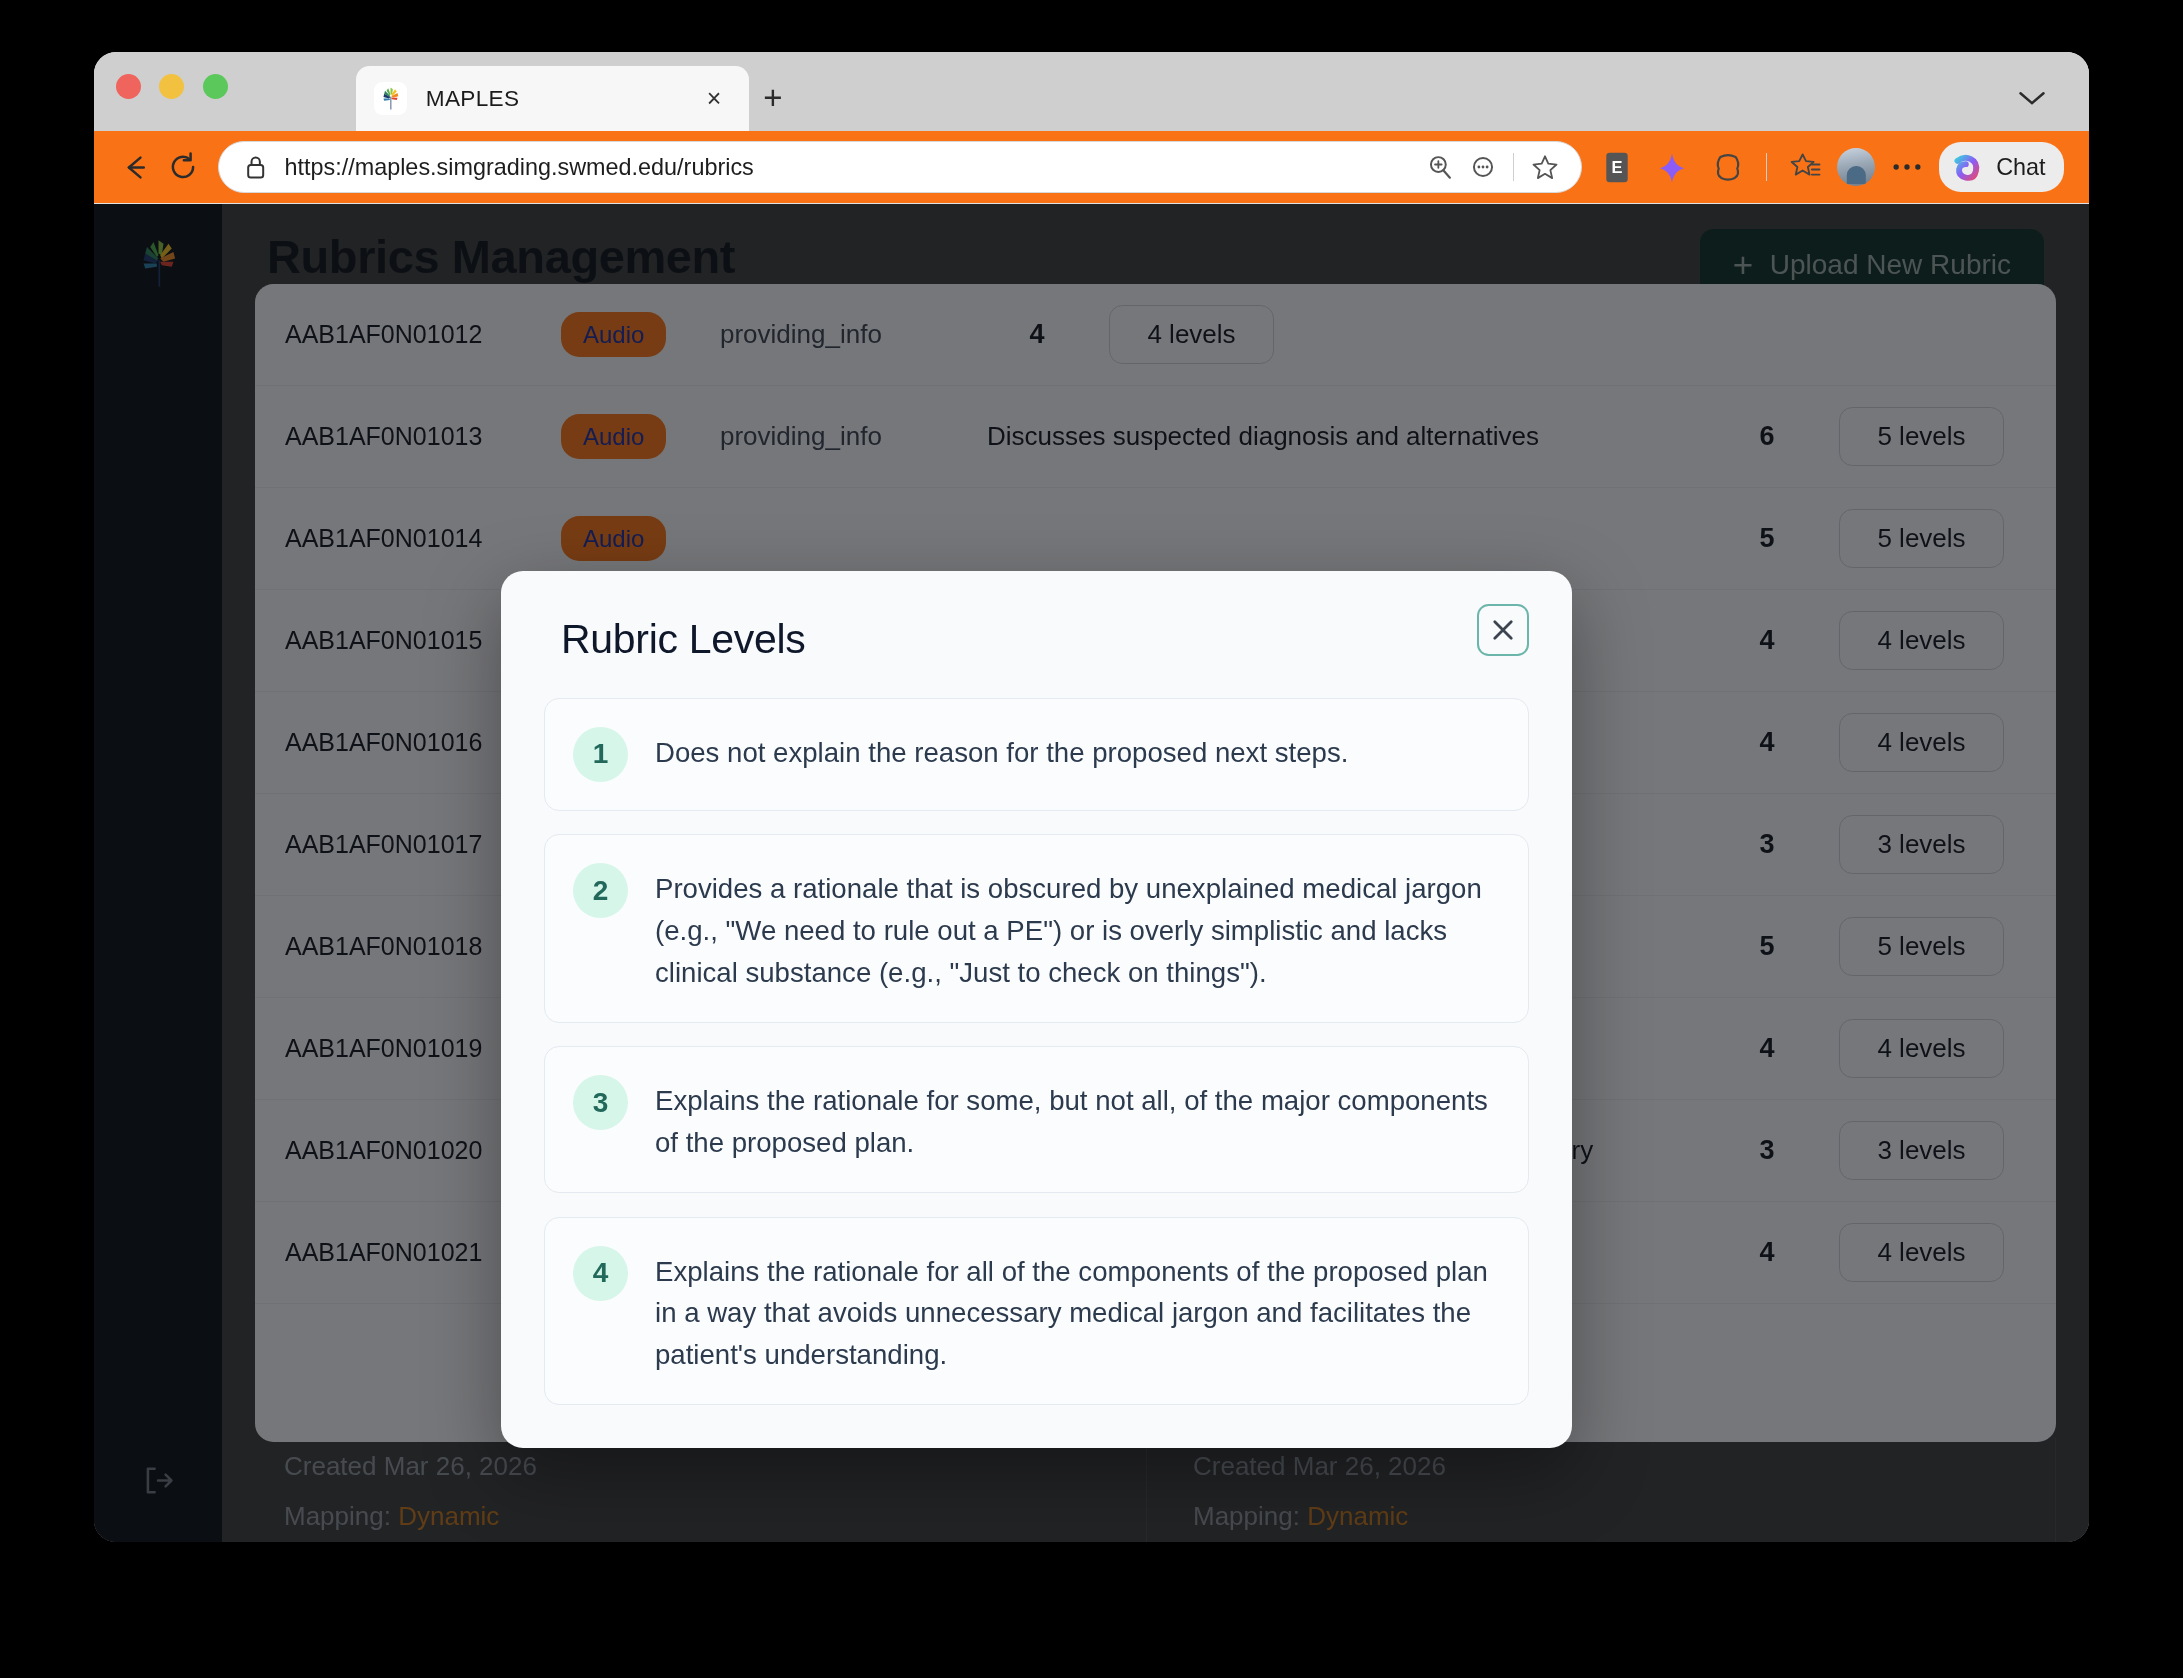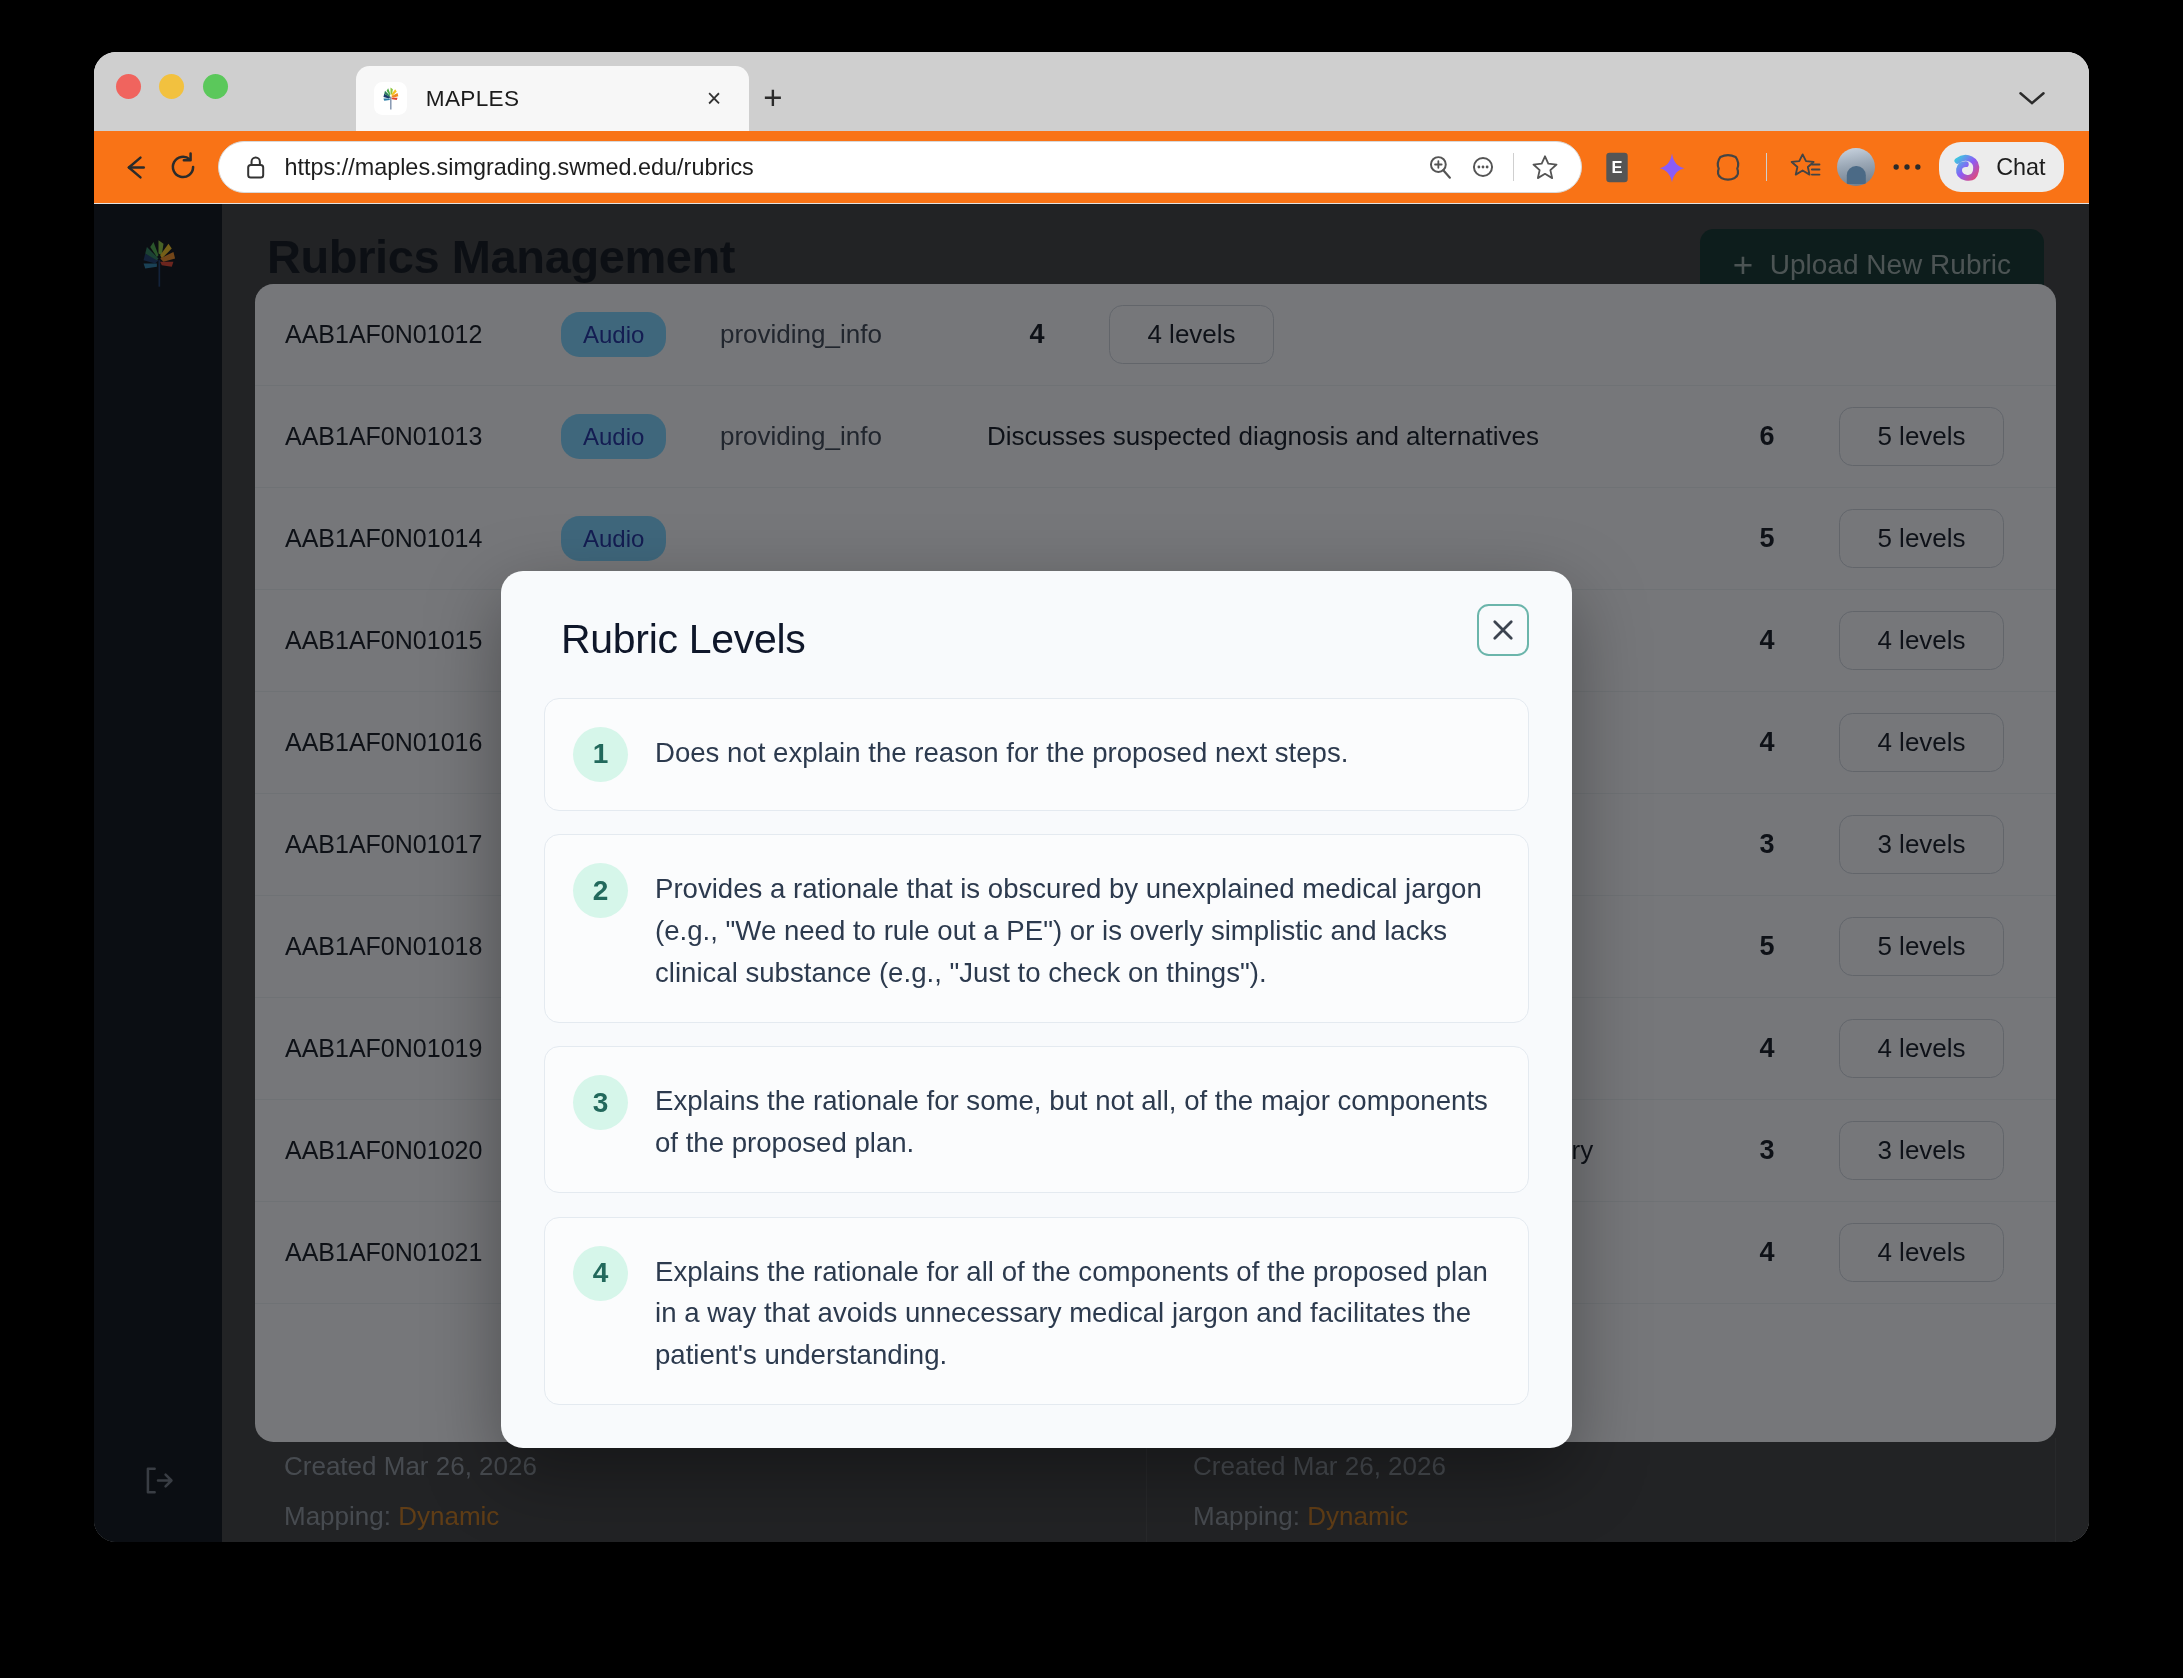--- a/index.html
+++ b/index.html
@@ -205,21 +205,21 @@
     color: #11161d;
   }
   .c-id     { width: 276px; font-size: 25px; font-family:"Liberation Sans", sans-serif; }
   .c-type   { width: 159px; }
   .c-dom    { width: 267px; font-size: 26px; color: #3b4350; }
   .c-desc   { flex: 1 1 auto; font-size: 26px; color: #10161f; line-height: 1.45; padding-right: 25px; }
   .c-count  { width: 100px; text-align: center; font-size: 27px; font-weight: 700; }
   .c-levels { width: 209px; display: flex; justify-content: center; }
   .audio-pill {
     display: inline-block;
-    background: #7dd3fc;
+    background: #f97316;
     color: #1d2fa0;
     border-radius: 18.4px;
     padding: 8.4px 22px;
     font-size: 24px;
   }
   .levels-pill {
     border: 0.8px solid #c9ced6;
     border-radius: 13.4px;
     padding: 13.4px 37px;
     font-size: 26px;

